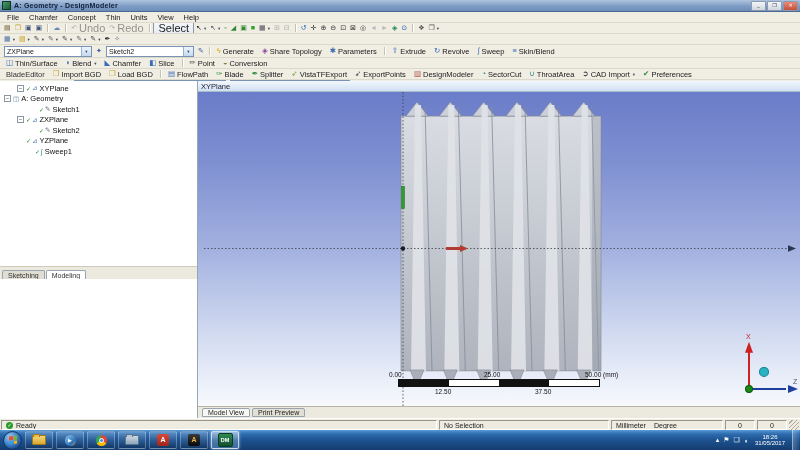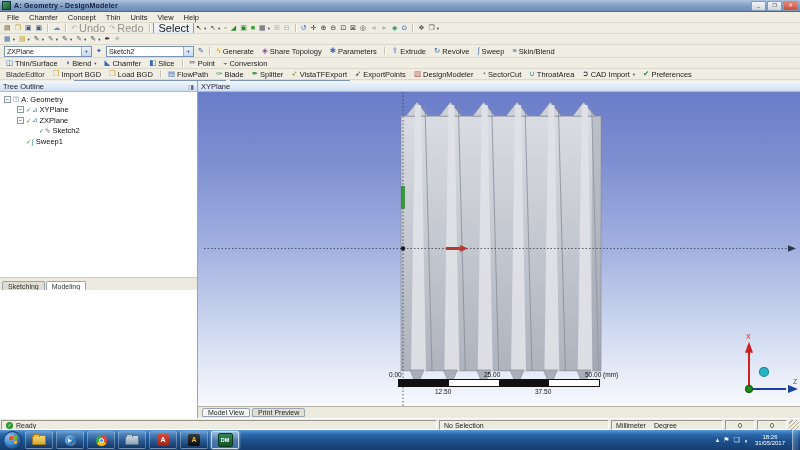--- a/index.html
+++ b/index.html
@@ -457,49 +457,57 @@
       <span class="ticon">
         <span class="g" style="color: rgb(136, 136, 136);">⊘</span>
       </span>
       <span class="ticon">
         <span class="g" style="color: rgb(136, 136, 136);">∅</span>
       </span>
     </div>
 
   <div class="main">
     <div class="left">
-      <div class="phead">
-        <span>Tree Outline</span>
-        <span class="pin">◨</span>
-      </div>
       <div class="tree" id="tree">
-          <div class="trow" style="padding-left: 4px;">
-            <span class="exp">−</span>
-            <span class="ticn" style="color: rgb(90, 122, 160);">◫</span>
-            <span class="tlbl">A: Geometry</span>
-          </div>
           <div class="trow" style="padding-left: 17px;">
             <span class="exp">−</span>
             <span class="tcheck">✓</span>
             <span class="ticn" style="color: rgb(74, 122, 184);">⊿</span>
             <span class="tlbl">XYPlane</span>
           </div>
+          <div class="trow" style="padding-left: 4px;">
+            <span class="exp">−</span>
+            <span class="ticn" style="color: rgb(90, 122, 160);">◫</span>
+            <span class="tlbl">A: Geometry</span>
+          </div>
+          <div class="trow" style="padding-left: 30px;">
+            <span class="expspace"></span>
+            <span class="tcheck">✓</span>
+            <span class="ticn" style="color: rgb(85, 90, 119);">✎</span>
+            <span class="tlbl">Sketch1</span>
+          </div>
           <div class="trow" style="padding-left: 17px;">
             <span class="exp">−</span>
             <span class="tcheck">✓</span>
             <span class="ticn" style="color: rgb(74, 122, 184);">⊿</span>
             <span class="tlbl">ZXPlane</span>
           </div>
           <div class="trow" style="padding-left: 30px;">
             <span class="expspace"></span>
             <span class="tcheck">✓</span>
             <span class="ticn" style="color: rgb(85, 90, 119);">✎</span>
             <span class="tlbl">Sketch2</span>
           </div>
           <div class="trow" style="padding-left: 17px;">
+            <span class="expspace"></span>
+            <span class="tcheck">✓</span>
+            <span class="ticn" style="color: rgb(74, 122, 184);">⊿</span>
+            <span class="tlbl">YZPlane</span>
+          </div>
+          <div class="trow" style="padding-left: 26px;">
             <span class="expspace"></span>
             <span class="tcheck">✓</span>
             <span class="ticn" style="color: rgb(42, 138, 138);">∫</span>
             <span class="tlbl">Sweep1</span>
           </div>
         </div>
       <div class="ltabs">
         <span class="ltab">Sketching</span>
         <span class="ltab active">Modeling</span>
       </div>

